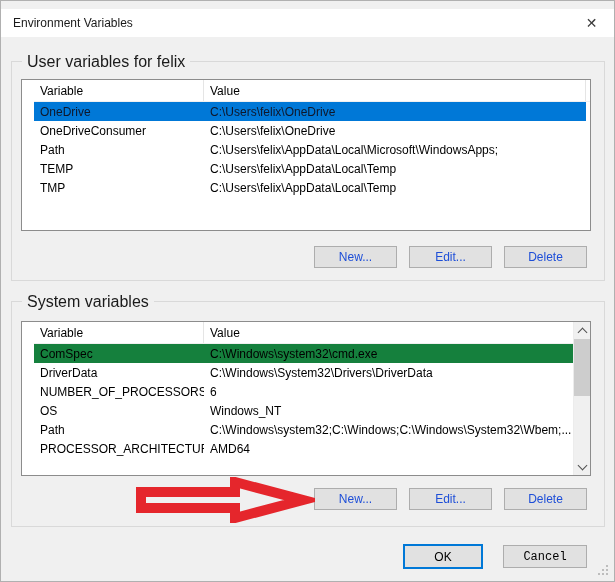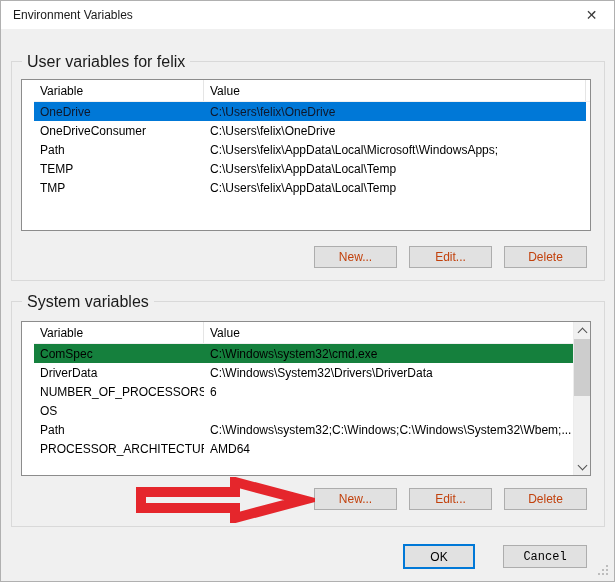--- a/index.html
+++ b/index.html
@@ -1,19 +1,19 @@
 <!DOCTYPE html>
 <html style="--sel-color: #0078d7;"><head>
 <meta charset="utf-8">
 <style>
   html,body{margin:0;padding:0;}
   body{width:615px;height:582px;font-family:"Liberation Sans",sans-serif;background:#f0f0f0;position:relative;}
   .dialog{position:absolute;inset:0;background:#f0f0f0;border:1px solid #b0b0b0;box-sizing:border-box;overflow:hidden;}
 
-  .titlebar{position:absolute;top:0;left:0;right:0;height:28px;background:#ffffff;}
+  .titlebar{position:absolute;top:8px;left:0;right:0;height:28px;background:#ffffff;}
   .title{position:absolute;left:12px;top:0;line-height:28px;font-size:12px;color:#1a1a1a;white-space:nowrap;}
   .close-btn{position:absolute;right:0;top:0;width:45px;height:28px;display:flex;align-items:center;justify-content:center;cursor:pointer;}
   .close-x{font-size:14px;color:#3b3b3b;line-height:1;}
 
   .group{position:absolute;left:10px;width:594px;border:1px solid #d9d9d9;box-sizing:border-box;}
   .group-user{top:60px;height:220px;}
   .group-sys{top:300px;height:226px;}
   .group-label{position:absolute;top:-8px;left:10px;background:#f0f0f0;padding:0 5px;font-size:16px;line-height:15px;color:#1a1a1a;white-space:nowrap;}
 
   .listview{position:absolute;left:20px;width:570px;background:#ffffff;border:1px solid #8c8c8c;box-sizing:border-box;overflow:hidden;font-size:12px;color:#000;padding-left:12px;}
@@ -33,23 +33,23 @@
   .sb-up{top:0;}
   .sb-down{bottom:0;}
   .chev{width:6px;height:6px;border-left:1px solid #505050;border-top:1px solid #505050;display:block;}
   .chev.up{transform:rotate(45deg) ;margin-top:3px;}
   .chev.down{transform:rotate(-135deg);margin-bottom:3px;}
   .sb-thumb{position:absolute;left:0;top:17px;width:16px;height:57px;background:#cdcdcd;}
 
   .btn-row{position:absolute;right:27px;display:flex;gap:12px;}
   .btn-row-user{top:245px;}
   .btn-row-sys{top:487px;}
-  .btn{width:83px;height:22px;background:#e1e1e1;border:1px solid #adadad;font-size:12px;font-family:inherit;color:#c2410c;padding:0;display:flex;align-items:center;justify-content:center;cursor:pointer;box-sizing:border-box;}
+  .btn{width:83px;height:22px;background:#e1e1e1;border:1px solid #adadad;font-size:12px;font-family:inherit;color:#1d4ed8;padding:0;display:flex;align-items:center;justify-content:center;cursor:pointer;box-sizing:border-box;}
 
-  .ok-btn{position:absolute;left:402px;top:543px;width:72px;height:25px;background:#e1e1e1;border:2px solid #0078d7;font-size:12px;font-family:inherit;color:#000;padding:0;cursor:pointer;box-sizing:border-box;}
+  .ok-btn{position:absolute;left:402px;top:543px;width:80px;height:25px;background:#e1e1e1;border:2px solid #0078d7;font-size:12px;font-family:inherit;color:#000;padding:0;cursor:pointer;box-sizing:border-box;}
   .cancel-btn{position:absolute;left:502px;top:544px;width:84px;height:23px;background:#e1e1e1;border:1px solid #adadad;font-size:12px;font-family:Liberation Mono, monospace;color:#000;padding:0;cursor:pointer;box-sizing:border-box;}
 
   .arrow-svg{position:absolute;left:134px;top:476px;width:180px;height:46px;pointer-events:none;}
 
   .grip{position:absolute;right:6px;bottom:6px;width:10px;height:10px;}
   .grip::before{content:"";position:absolute;right:0;bottom:0;width:2px;height:2px;background:#bdbdbd;
     box-shadow:-4px 0 0 #bdbdbd,-8px 0 0 #bdbdbd,0 -4px 0 #bdbdbd,-4px -4px 0 #bdbdbd,0 -8px 0 #bdbdbd;}
 </style>
 </head>
 <body>
@@ -119,20 +119,21 @@
         <div class="lv-row">
           <div class="cell c-var">DriverData</div>
           <div class="cell c-val">C:\Windows\System32\Drivers\DriverData</div>
         </div>
         <div class="lv-row">
           <div class="cell c-var">NUMBER_OF_PROCESSORS</div>
           <div class="cell c-val">6</div>
         </div>
         <div class="lv-row">
           <div class="cell c-var">OS</div>
+          <div class="cell c-val">Windows_NT</div>
         </div>
         <div class="lv-row">
           <div class="cell c-var">Path</div>
           <div class="cell c-val">C:\Windows\system32;C:\Windows;C:\Windows\System32\Wbem;...</div>
         </div>
         <div class="lv-row">
           <div class="cell c-var">PROCESSOR_ARCHITECTURE</div>
           <div class="cell c-val">AMD64</div>
         </div>
       </div>

